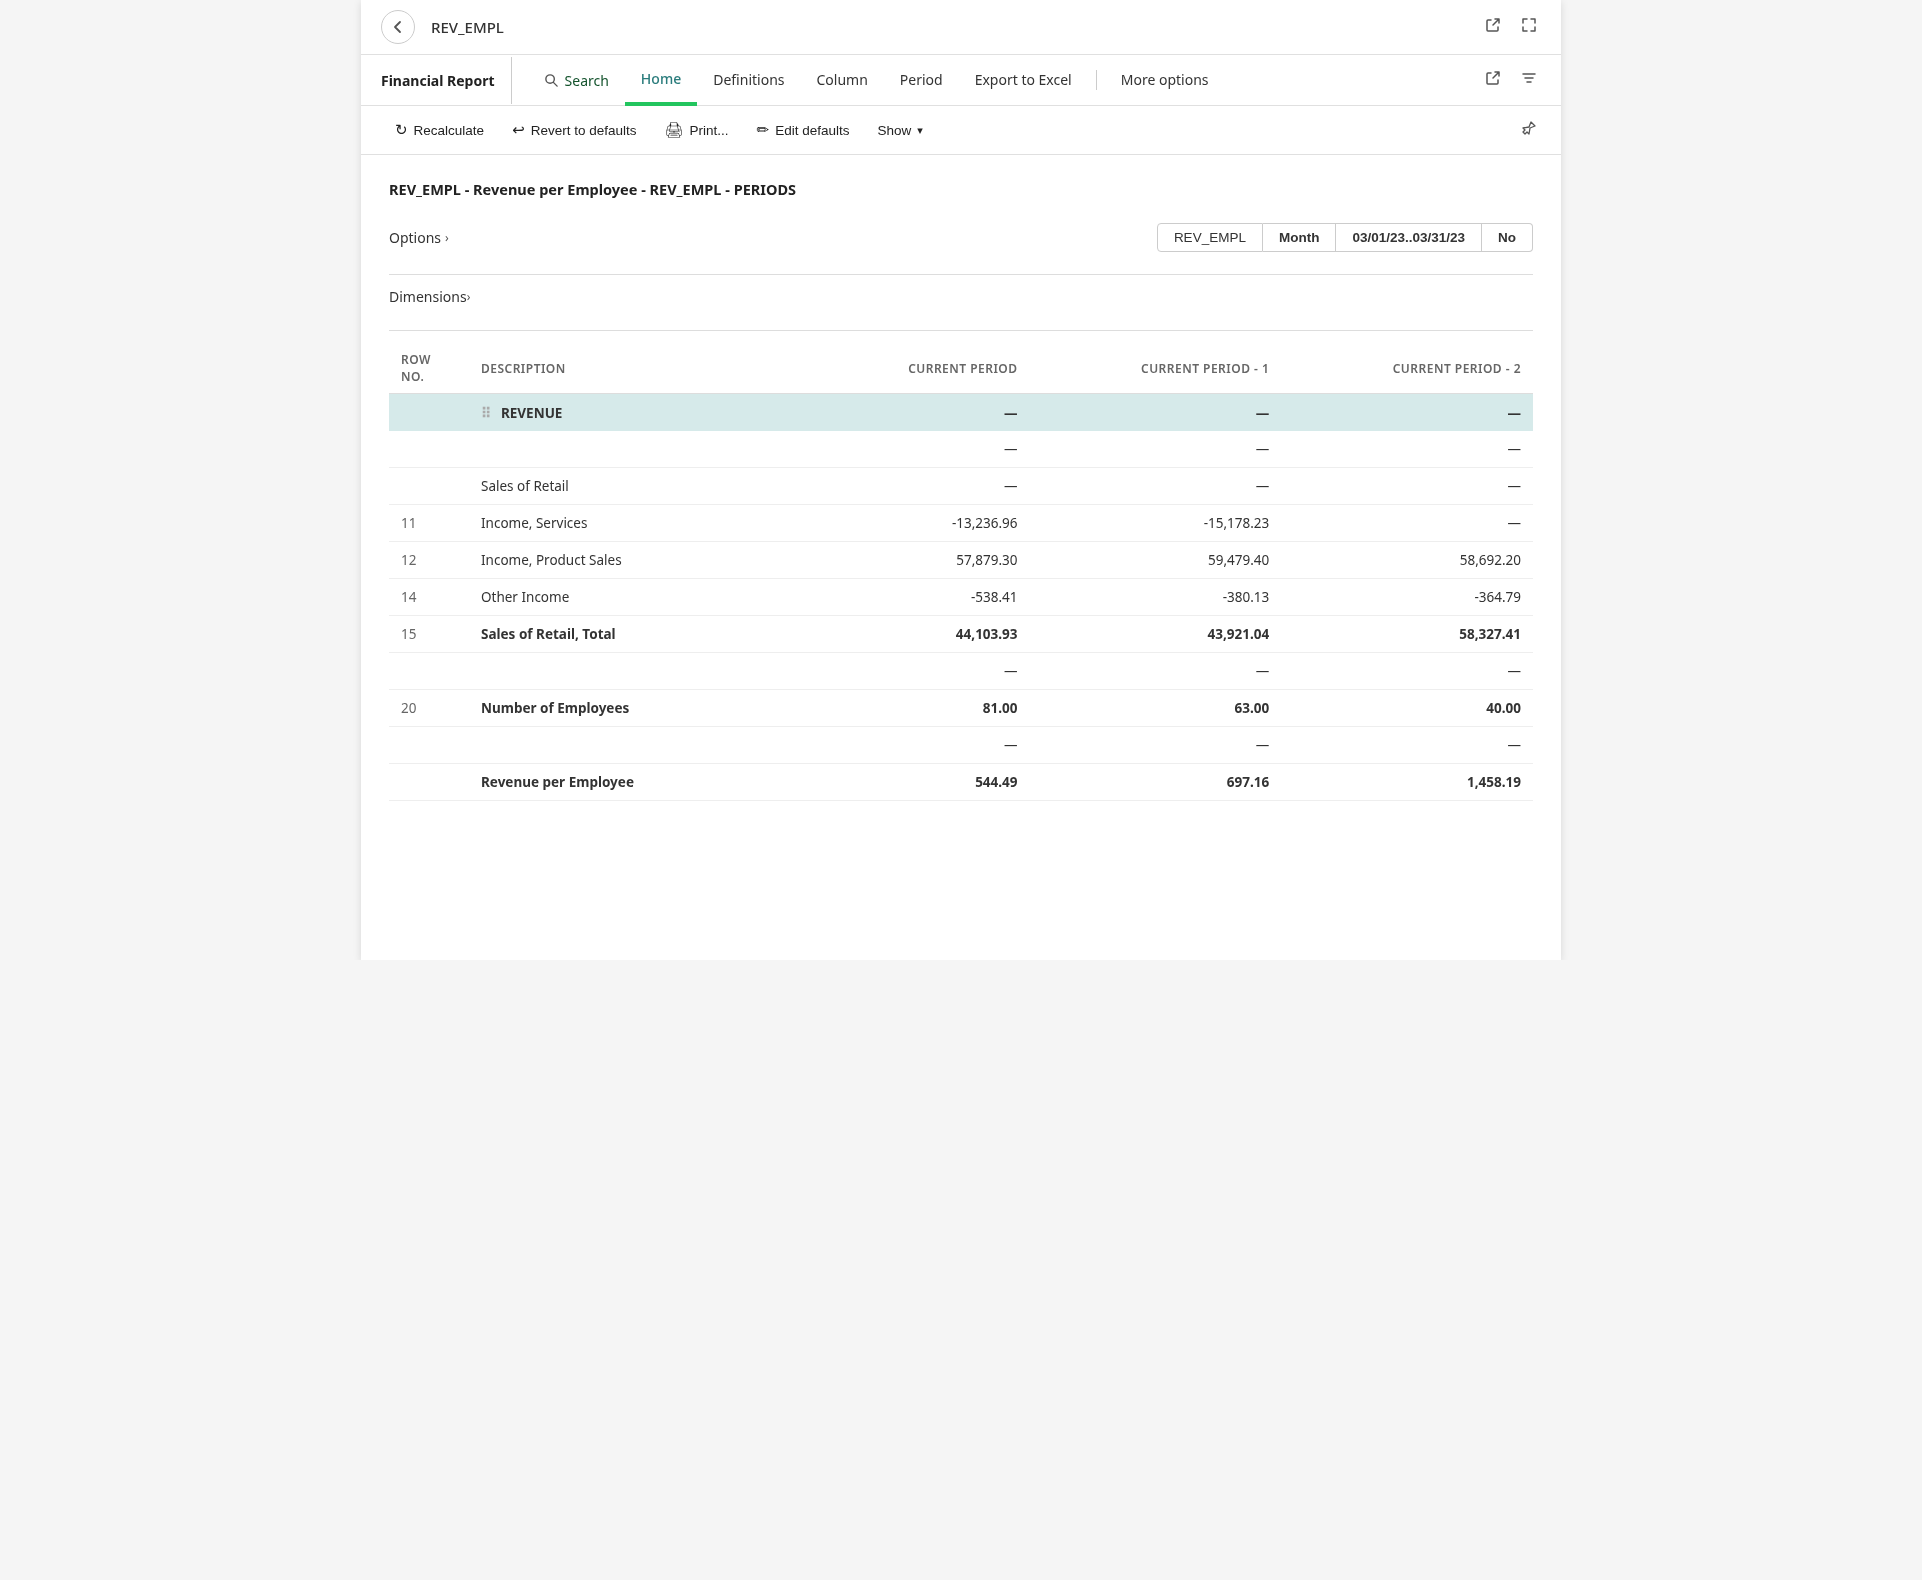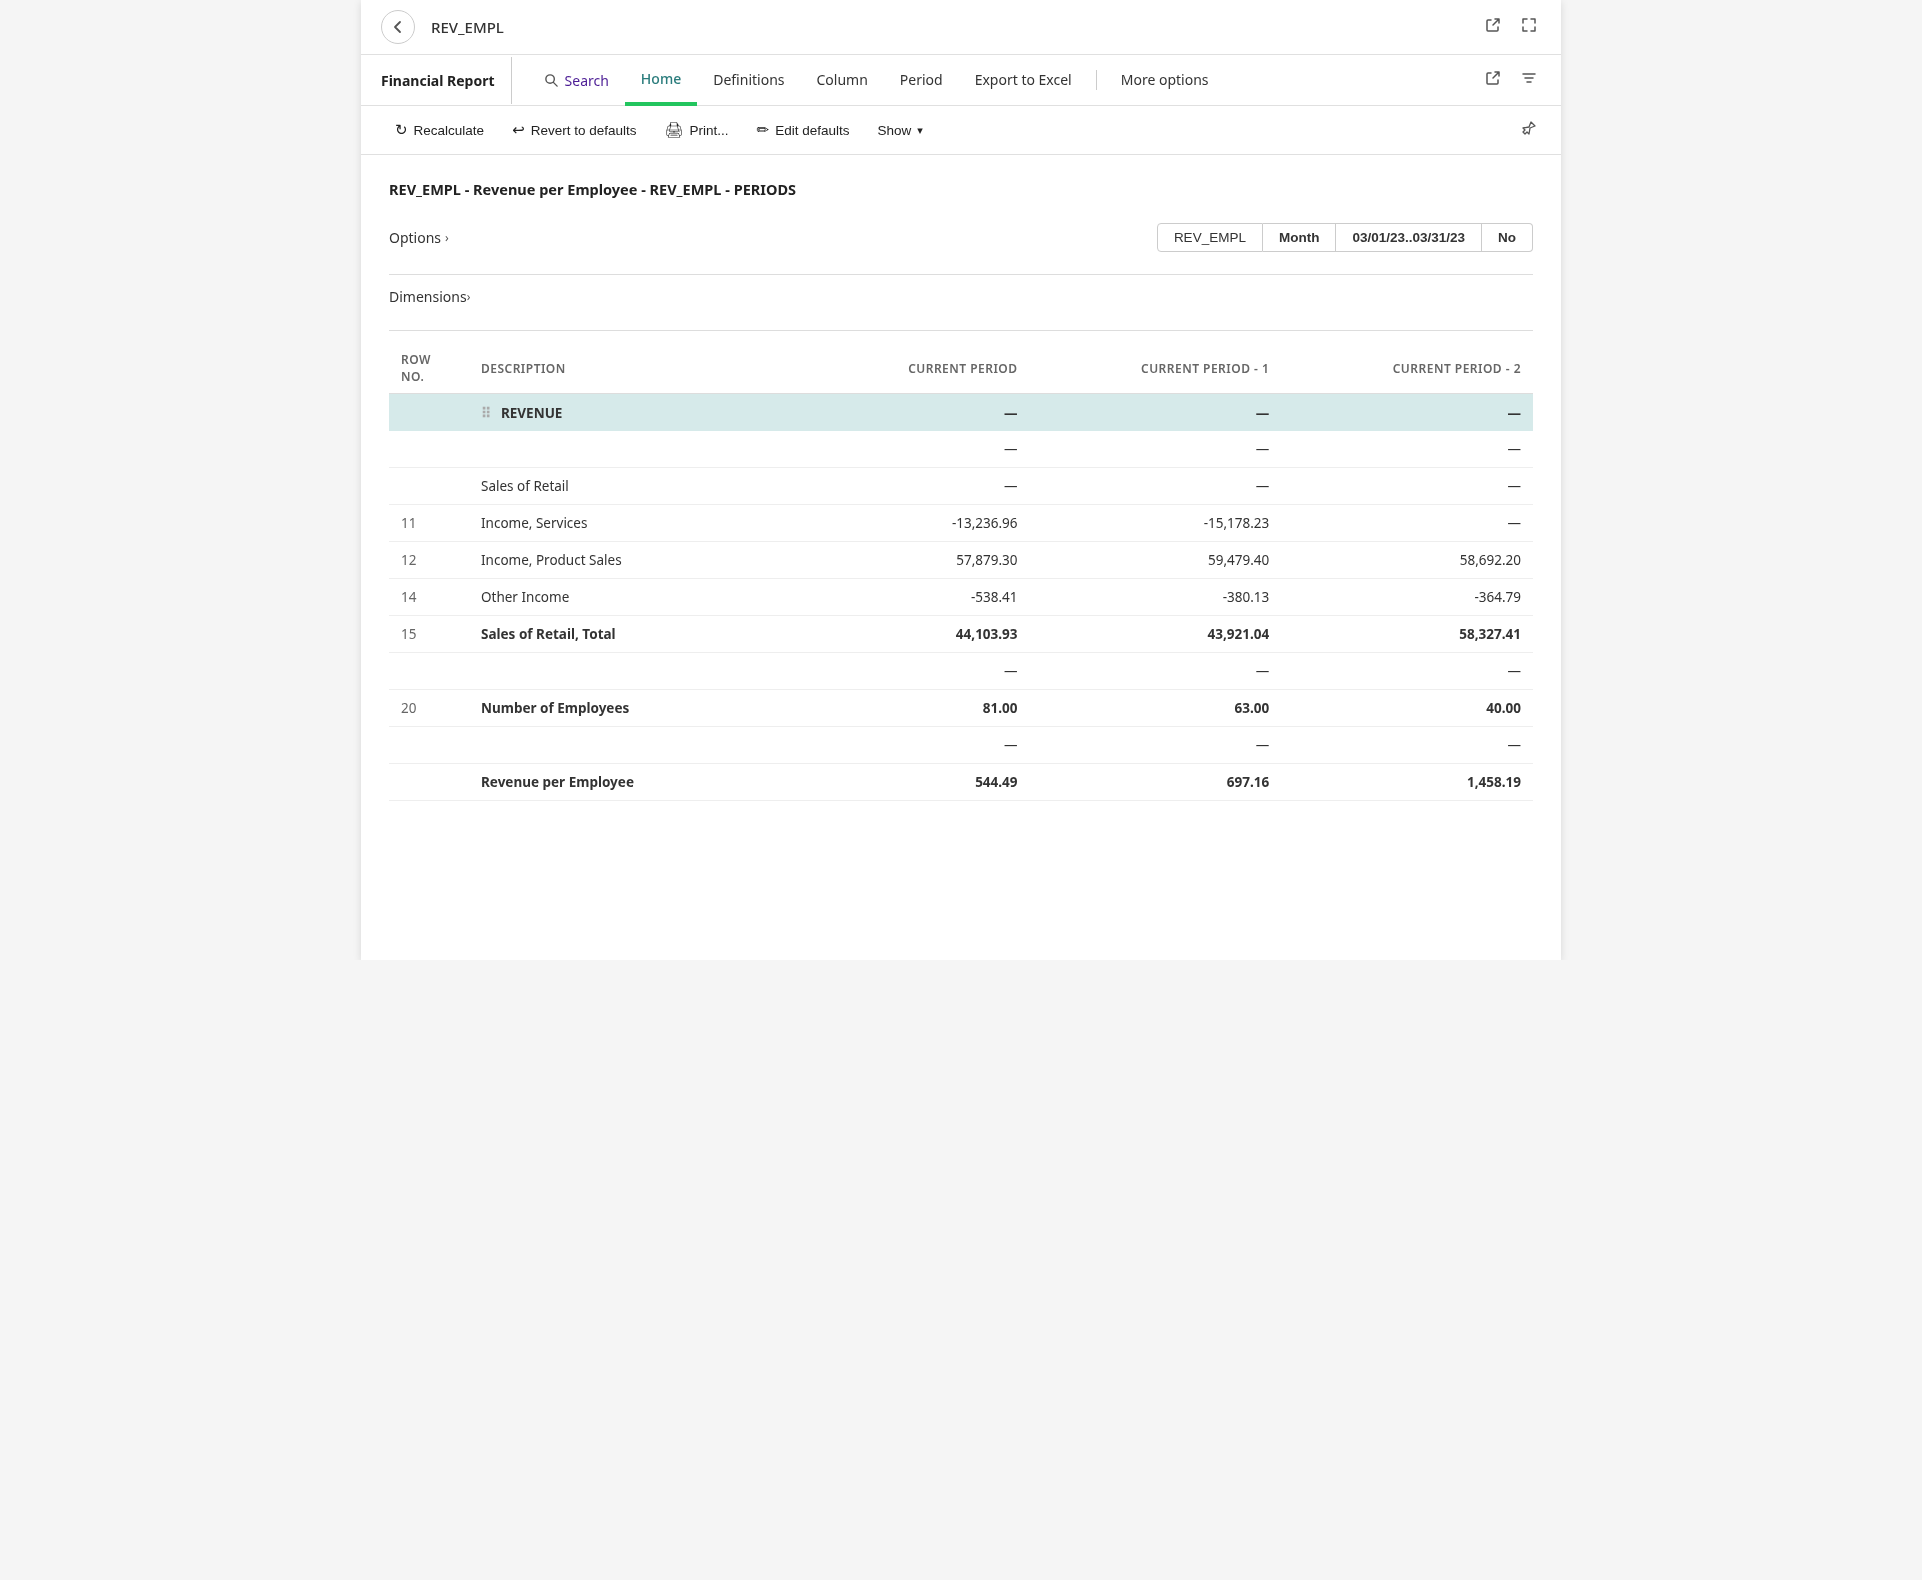--- a/index.html
+++ b/index.html
@@ -75,21 +75,21 @@
       color: #222;
       padding: 14px 0;
       margin-right: 16px;
       border-right: 1.5px solid #ccc;
       padding-right: 16px;
     }
     .nav-search {
       display: flex;
       align-items: center;
       gap: 6px;
-      color: #4c1d95;
+      color: #14532d;
       padding: 14px 16px;
       cursor: pointer;
       font-size: 14px;
     }
     .nav-search svg { width: 15px; height: 15px; }
     .nav-item {
       padding: 14px 16px;
       cursor: pointer;
       font-size: 14px;
       color: #333;

